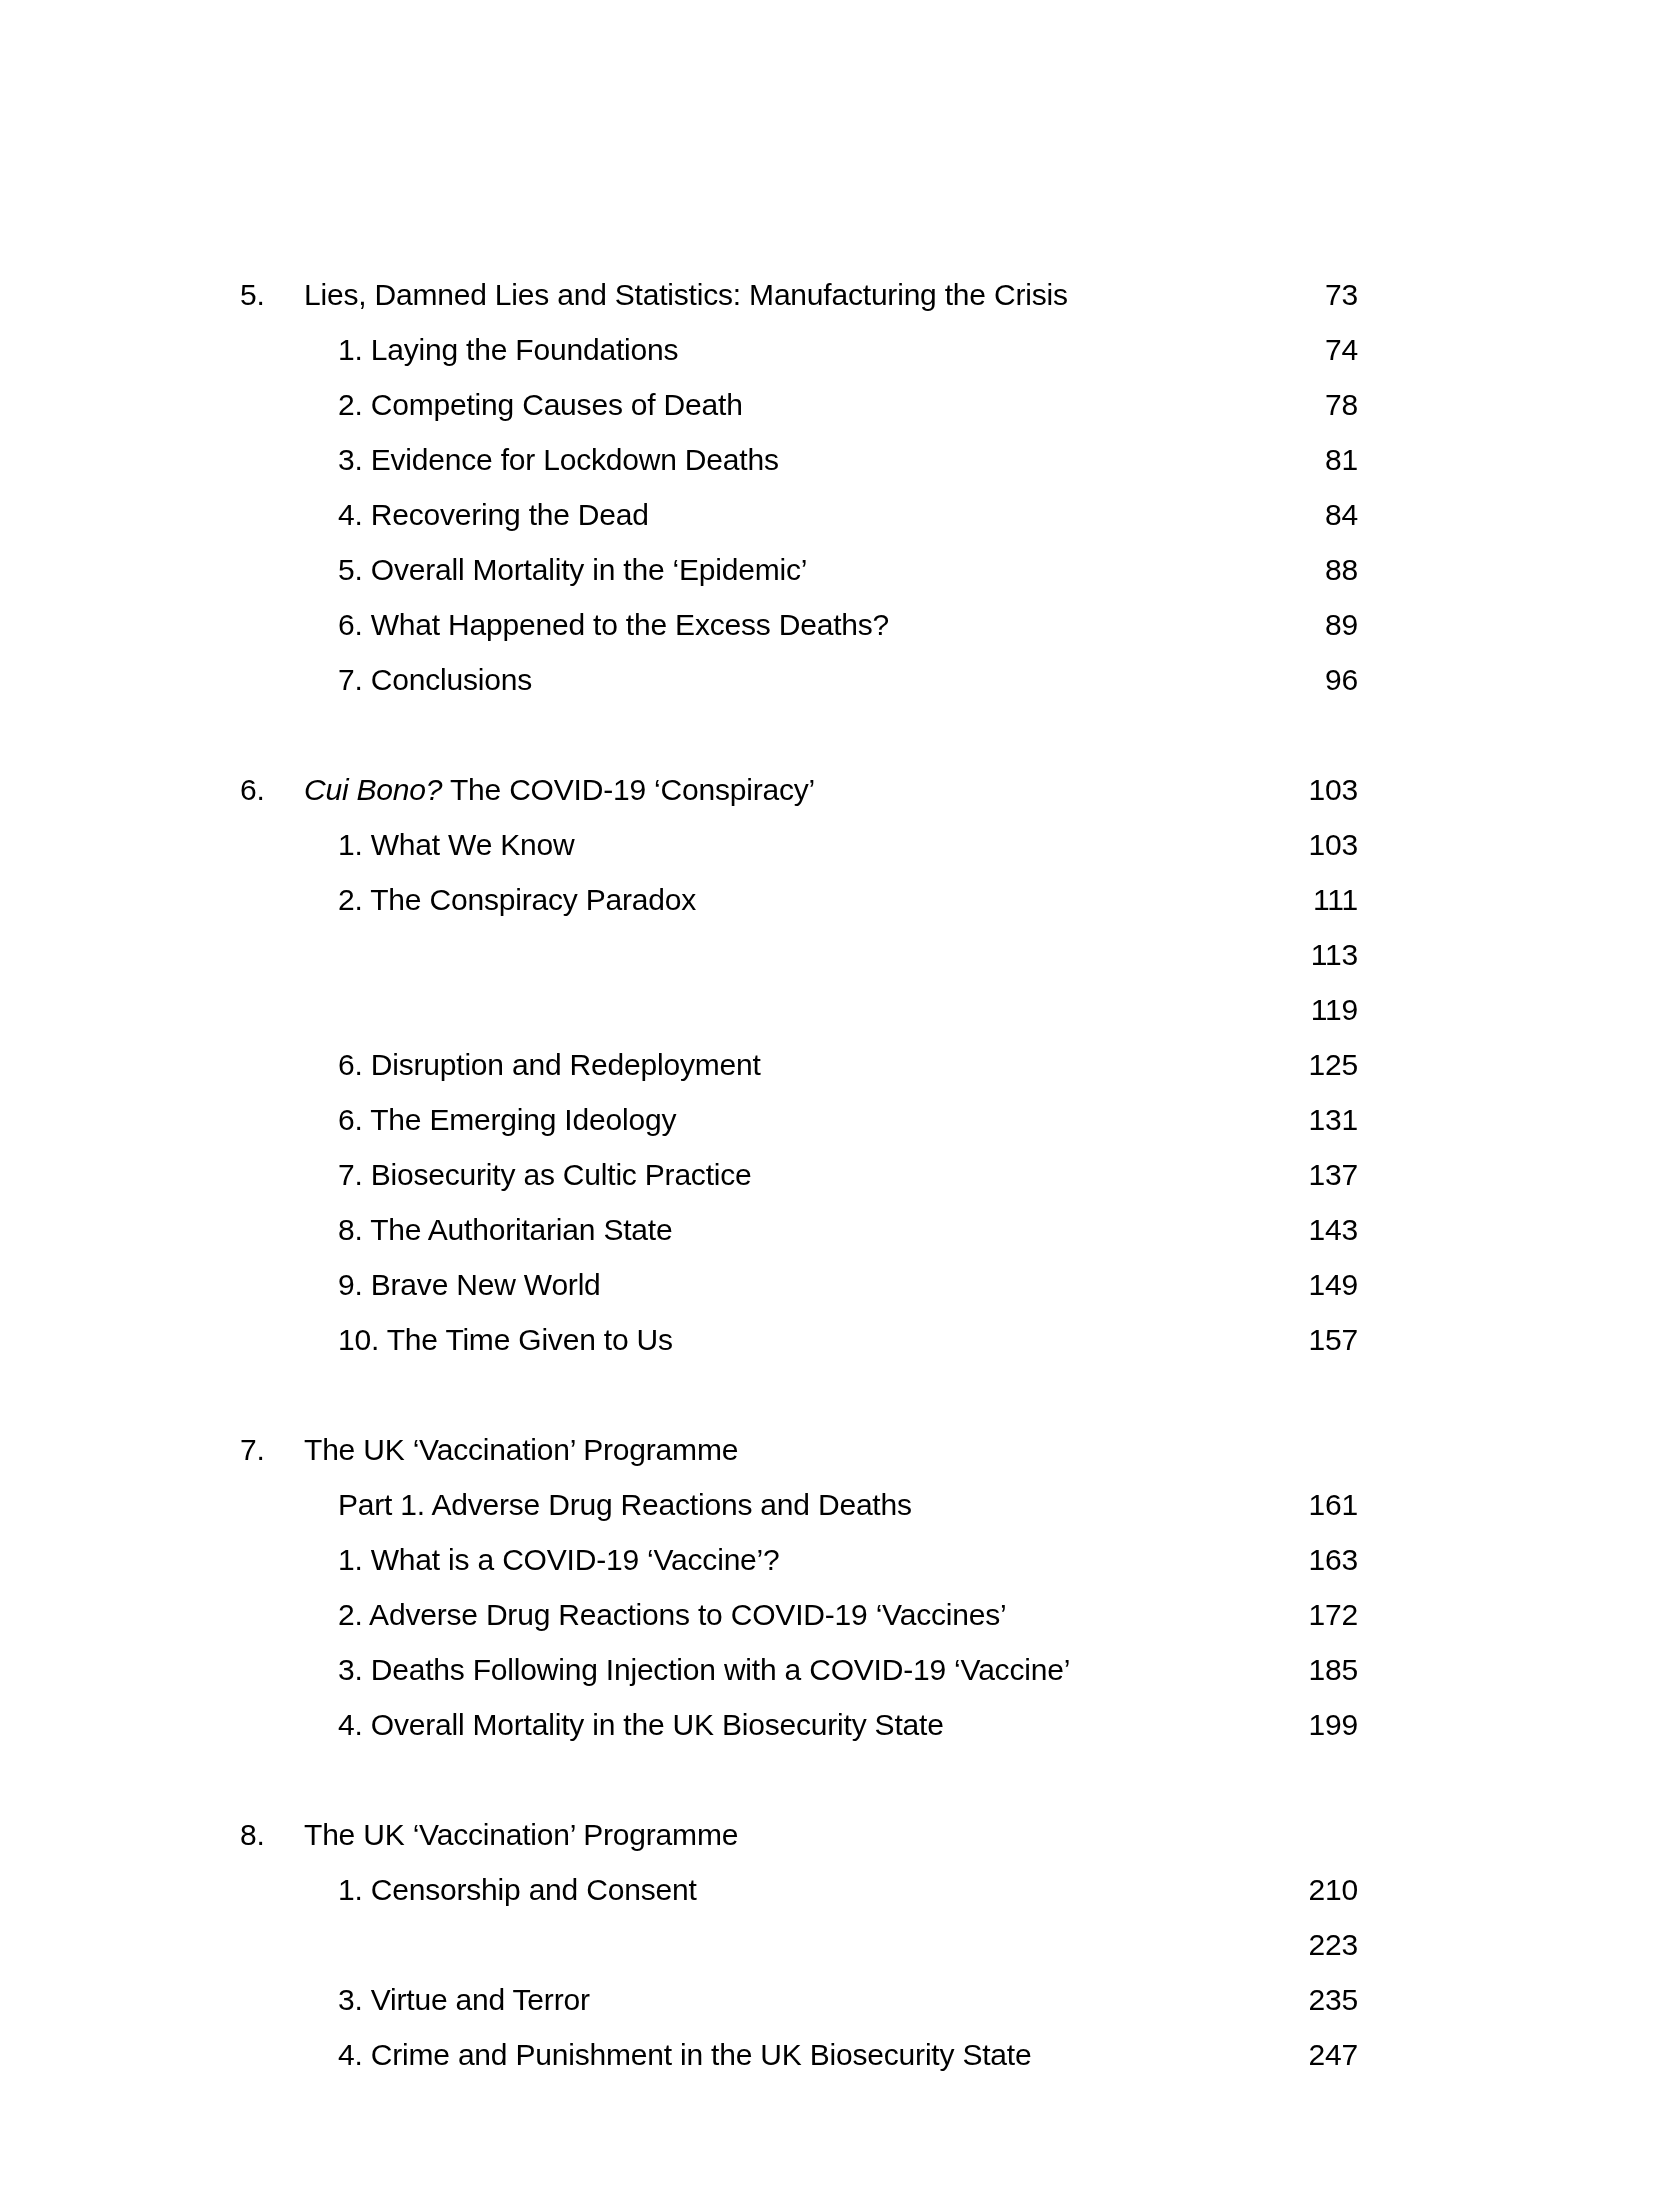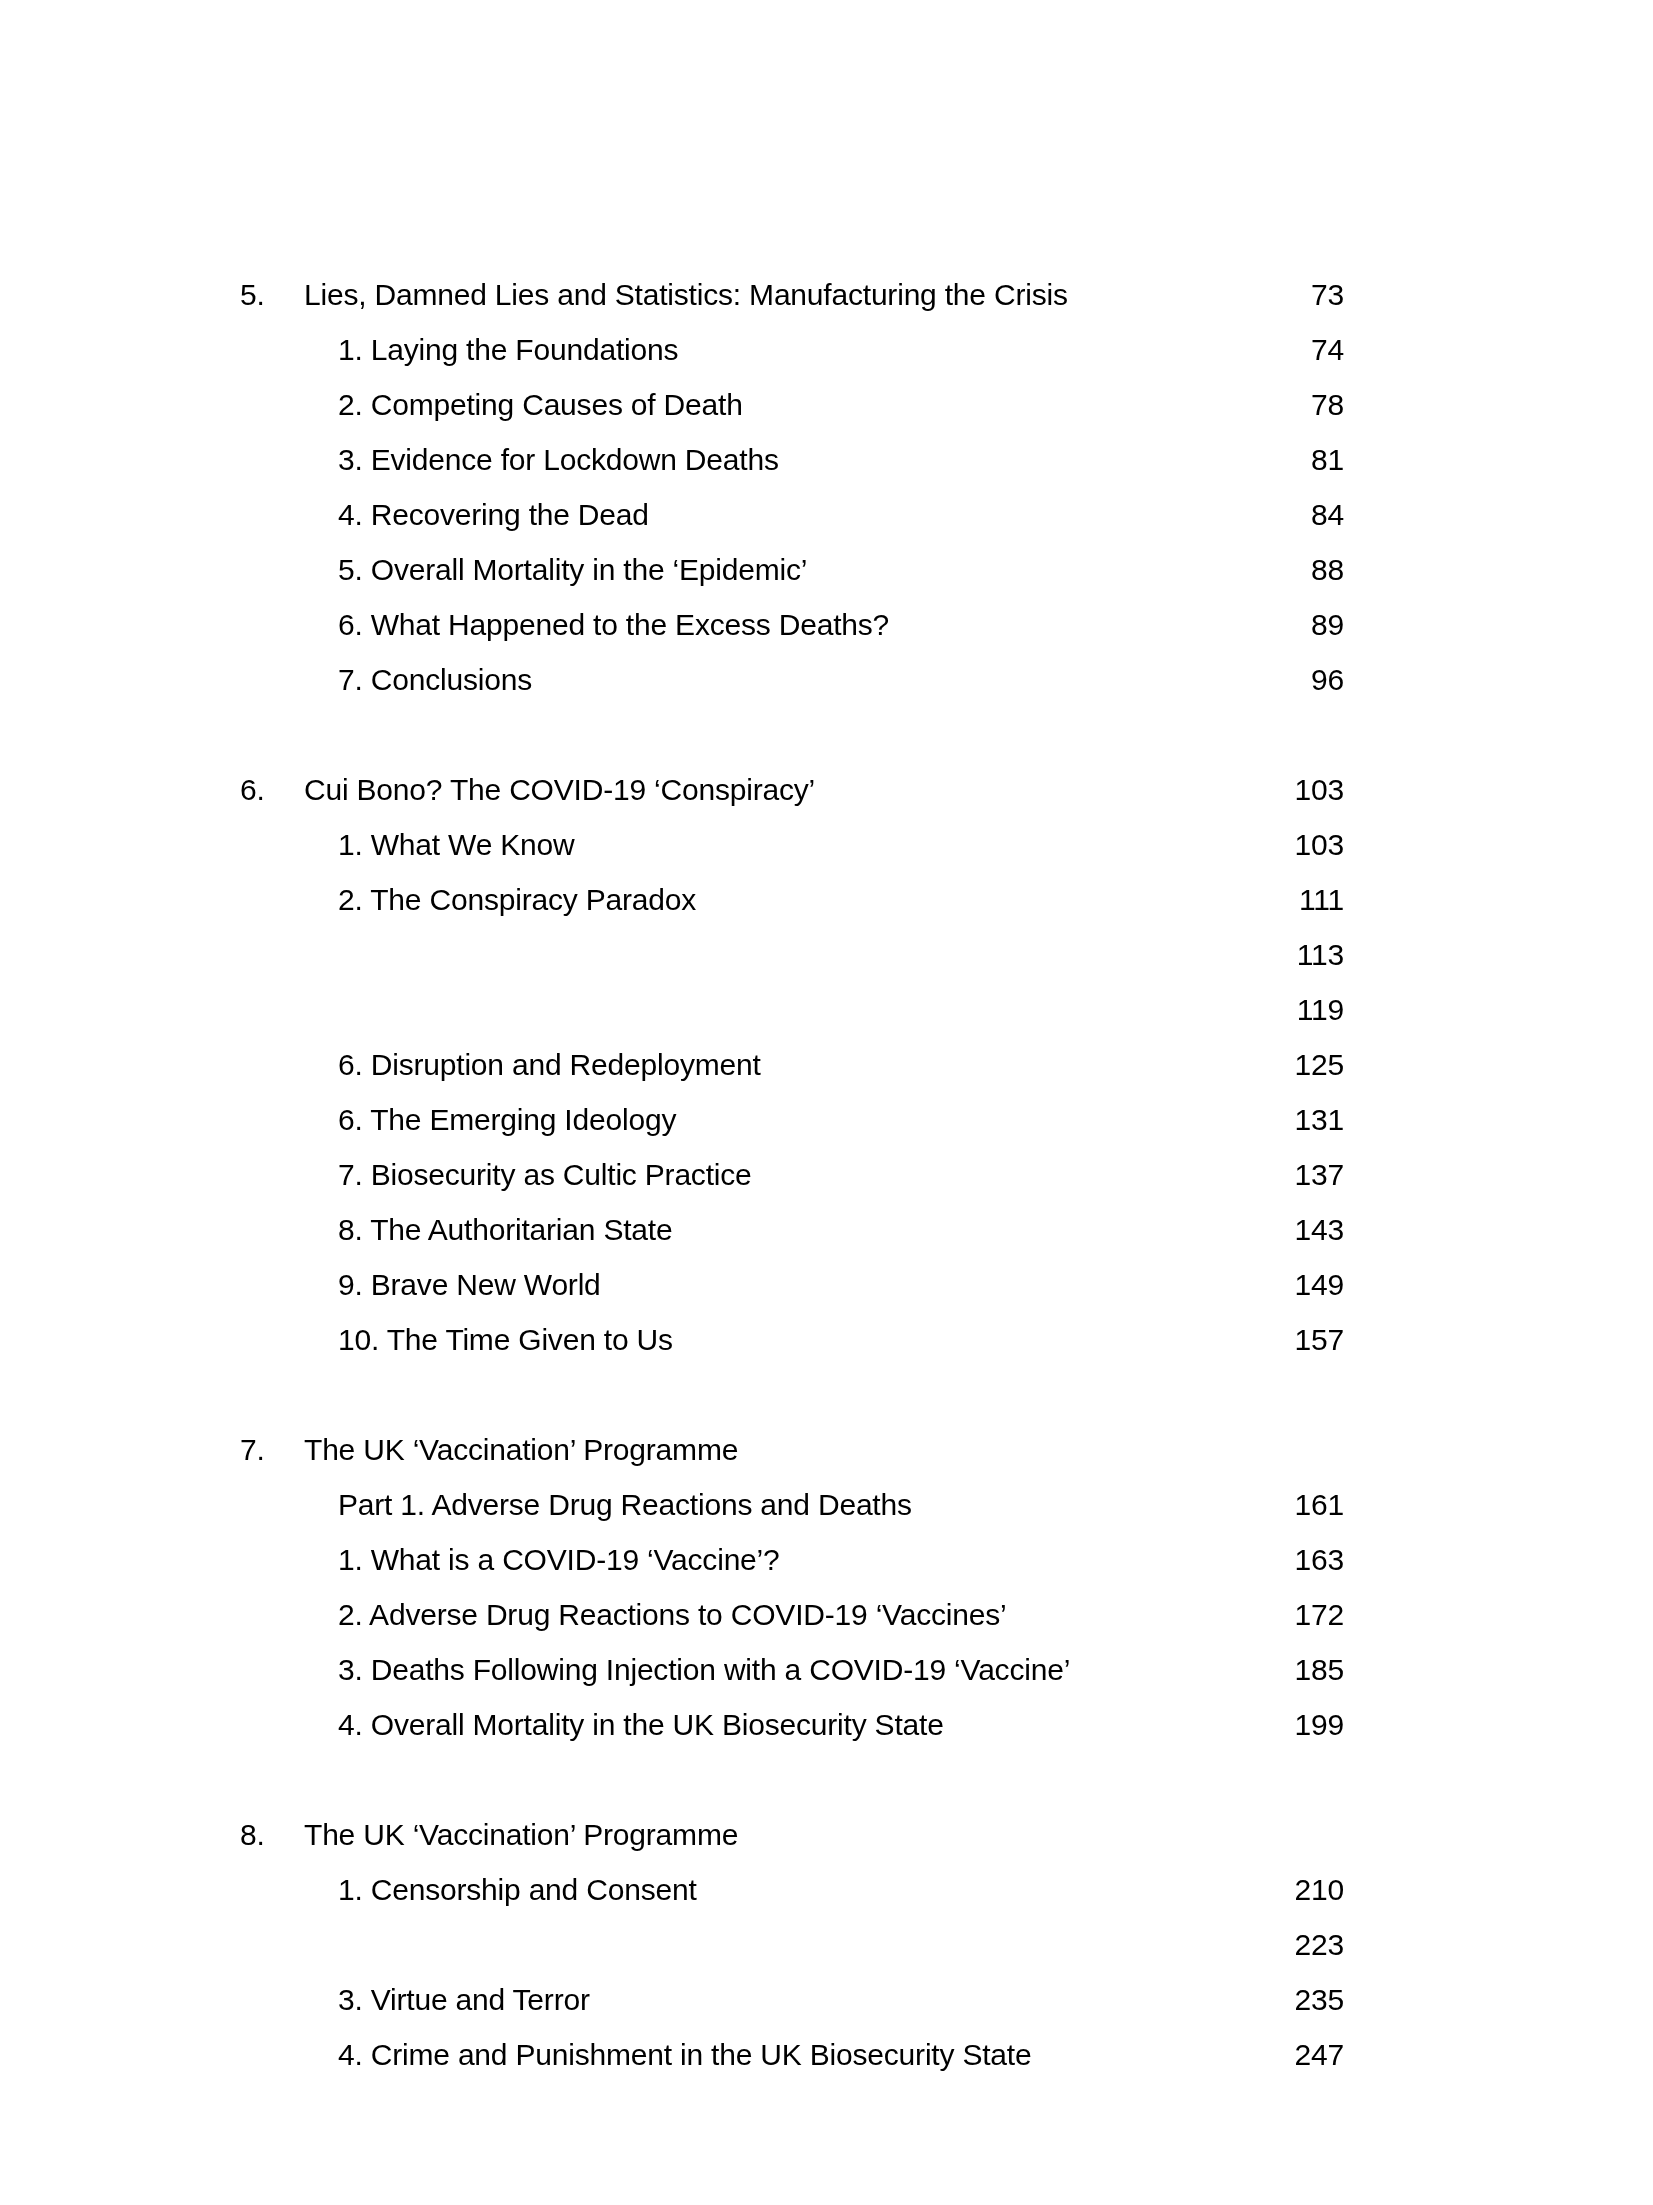--- a/index.html
+++ b/index.html
@@ -10,22 +10,22 @@
     font-family: "Liberation Sans", sans-serif;
     font-size: 30px; letter-spacing: -0.2px;
   }
   .toc { position: absolute; left: 0; top: 267px; width: 1654px; }
   .row { position: relative; height: 55px; line-height: 55px; white-space: nowrap; }
   .gap { height: 55px; }
   .num { position: absolute; left: 240px; }
   .title { position: absolute; left: 304px; }
   .sub { position: absolute; left: 338px; }
   .sub.wide { left: 321px; margin-left: 17px; }
-  .page-no { position: absolute; right: 310px; text-align: center; }
-  .italic { }
+  .page-no { position: absolute; right: 296px; text-align: center; }
+  .italic { font-style: italic; }
 </style>
 </head>
 <body>
 
 <div class="page">
   <div class="toc">
 
     <div class="row">
       <span class="num">5.</span>
       <span class="title"><span class="italic"></span><span>Lies, Damned Lies and Statistics: Manufacturing the Crisis</span></span>

